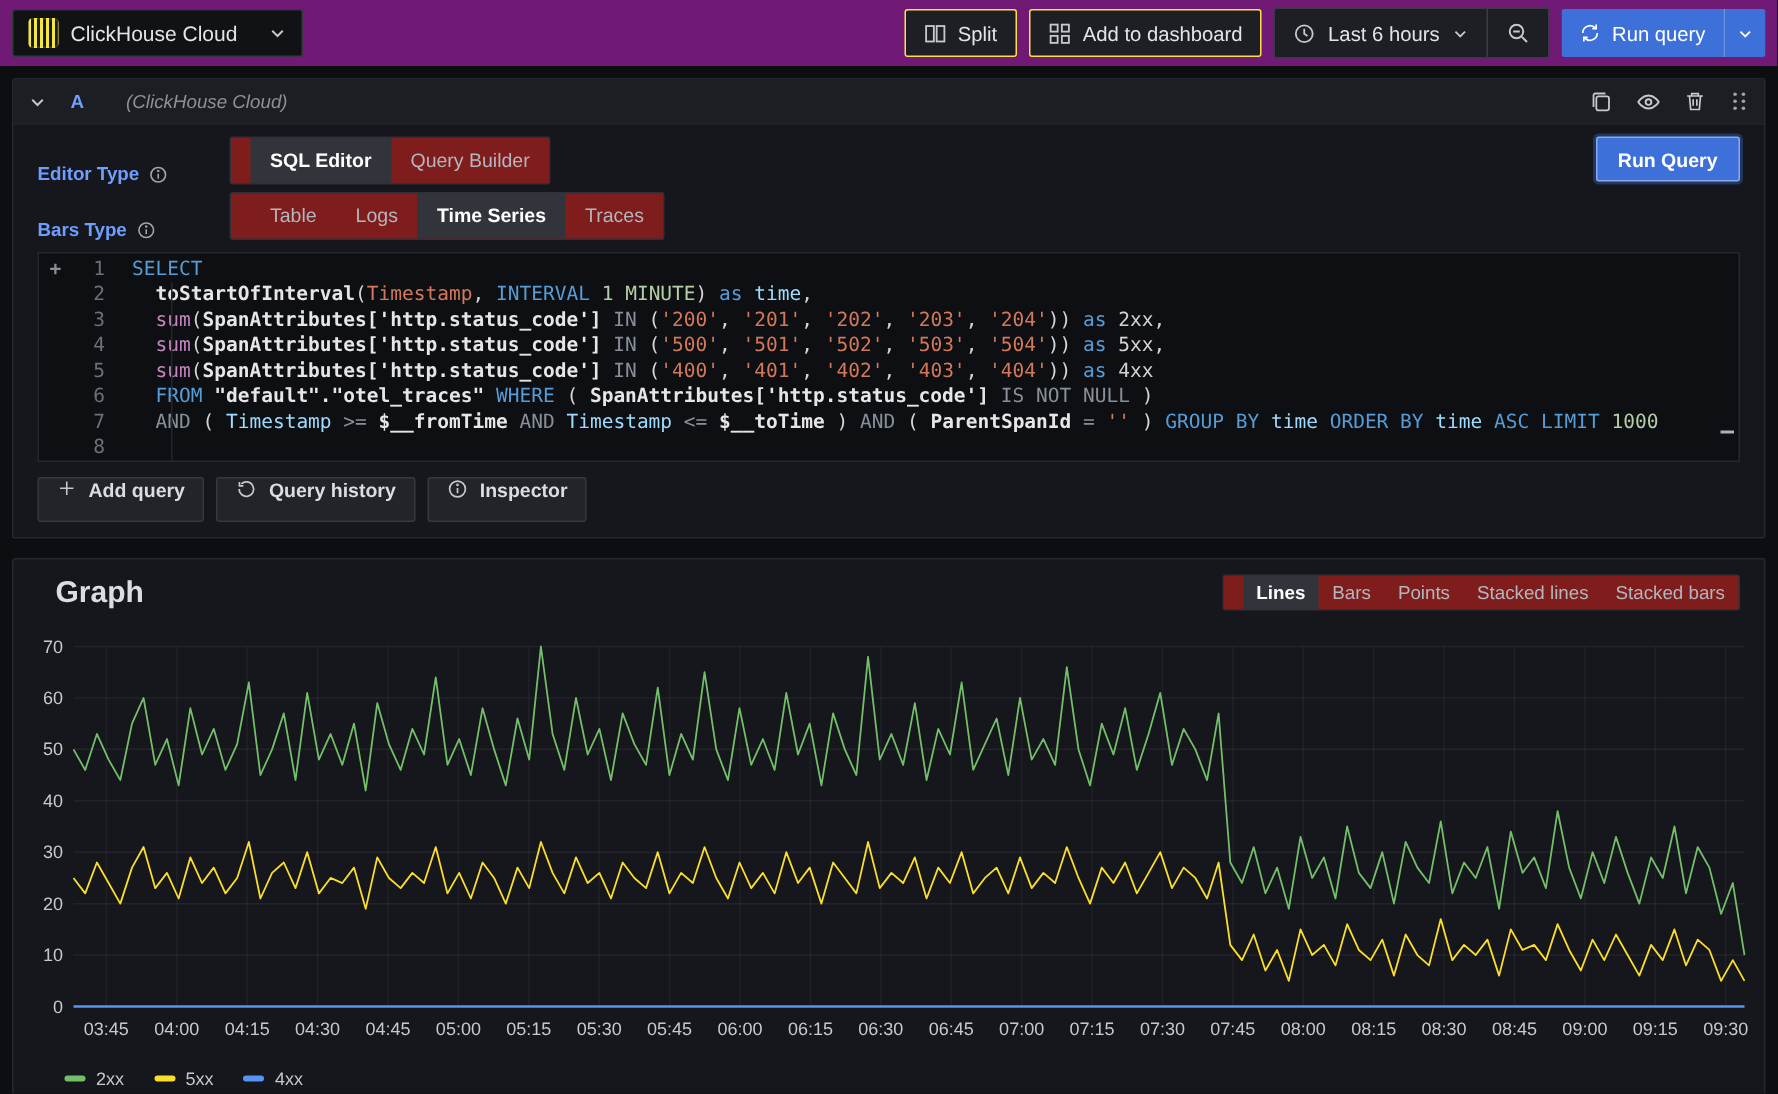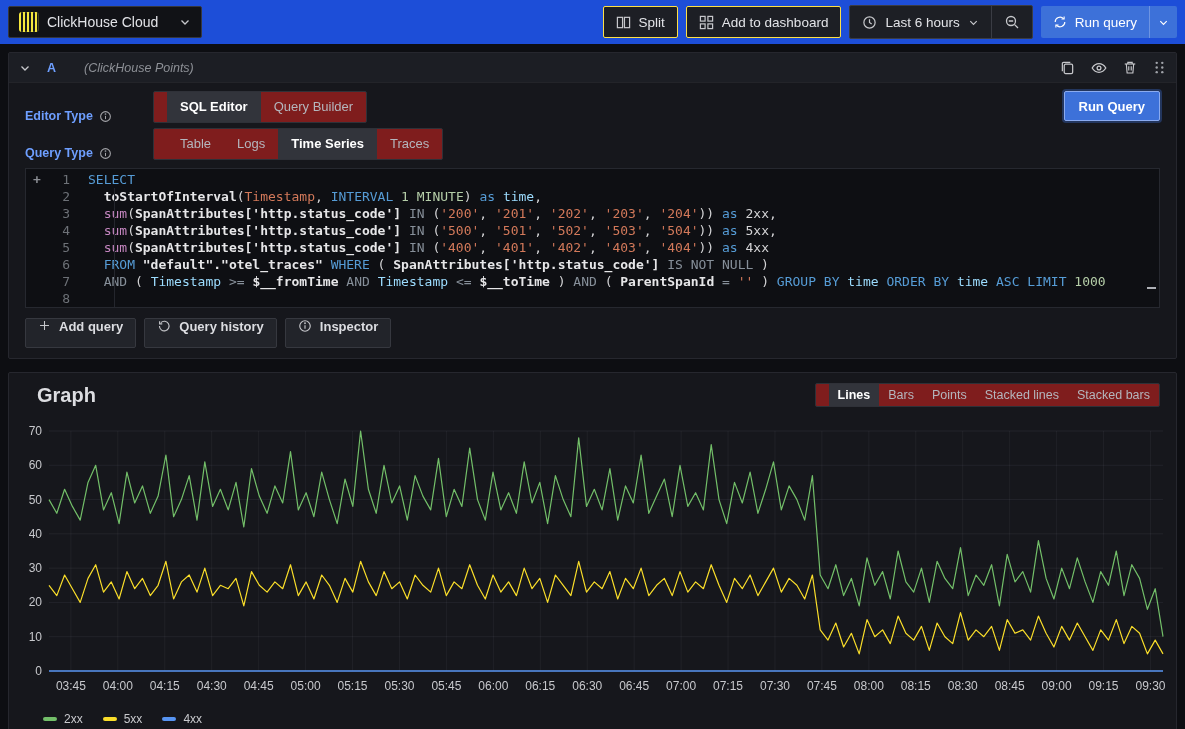--- a/index.html
+++ b/index.html
@@ -6,21 +6,21 @@
   html,body { width:1185px; height:729px; overflow:hidden; }
   body {
     background:#0d0e12;
     font-family:"Liberation Sans", sans-serif;
     color:#d8d9dd;
     font-size:13px;
   }
   .app { width:1185px; height:729px; position:relative; }
 
   
-  .topbar { height:44px; display:flex; align-items:center; justify-content:space-between; padding:0 8px; background:#1d4ed8; }
+  .topbar { height:44px; display:flex; align-items:center; justify-content:space-between; padding:0 8px; background:#701a75; }
   .ds-picker { display:flex; align-items:center; gap:8px; height:32px; width:194px; padding:0 10px; background:#111216; border:1px solid #35373e; border-radius:2px; color:#e3e4e8; font-size:14px; font-weight:500; cursor:pointer; }
   .ds-picker .spacer { flex:1; }
   .ch-logo { width:20px; height:20px; border-radius:3px; background:repeating-linear-gradient(90deg,#f5e73d 0 2px,#17181c 2px 4px); box-shadow:inset 0 0 0 1px #f5e73d33; }
   .topbar-right { display:flex; align-items:center; gap:8px; }
   .tb-btn { display:flex; align-items:center; gap:8px; height:32px; padding:0 12px; background:#1d1f25; border:1px solid #fde047; border-radius:2px; color:#e3e4e8; font-size:13.5px; font-weight:500; cursor:pointer; white-space:nowrap; }
   .tb-group { display:flex; align-items:stretch; border:1px solid #3a3c44; border-radius:2px; background:#1d1f25; }
   .tb-group .tb-btn { border:none; background:transparent; }
   .tb-group .divider { width:1px; background:#3a3c44; }
   .run-split { display:flex; align-items:stretch; border-radius:2px; overflow:hidden; }
   .run-split .main { display:flex; align-items:center; gap:8px; padding:0 12px; height:32px; background:var(--accent,#3d71d9); color:#fff; font-size:13.5px; font-weight:500; border:none; cursor:pointer; }
@@ -150,21 +150,21 @@
       </div>
     </div>
   </header>
 
   <section class="panel query-panel">
     <div class="qheader">
       <svg class="ic" width="12" height="12" viewBox="0 0 12 12">
           <path d="M2.5 4.5l3.5 3.5 3.5-3.5"></path>
         </svg>
       <span class="refid">A</span>
-      <span class="dshint">(ClickHouse Points)</span>
+      <span class="dshint">(ClickHouse Cloud)</span>
       <span class="spacer"></span>
       <div class="hicons">
         <svg class="ic" width="15" height="15" viewBox="0 0 16 16">
             <rect x="4.5" y="4.5" width="9" height="10" rx="1.5"></rect>
             <path d="M11 2.5H3.8A1.3 1.3 0 0 0 2.5 3.8V12"></path>
           </svg>
         <svg class="ic" width="16" height="16" viewBox="0 0 16 16">
             <path d="M1.2 8S3.8 3.7 8 3.7 14.8 8 14.8 8 12.2 12.3 8 12.3 1.2 8 1.2 8z"></path>
             <circle cx="8" cy="8" r="1.9"></circle>
           </svg>
@@ -195,21 +195,21 @@
               <circle cx="8" cy="4.9" r="0.4" fill="#6e9fff"></circle>
             </svg>
         </div>
         <div class="seg">
           <span class="opt active">SQL Editor</span>
           <span class="opt">Query Builder</span>
         </div>
       </div>
       <div class="qrow">
         <div class="qlabel">
-          <span>Query Type</span>
+          <span>Bars Type</span>
           <svg class="ic info-ic" width="13" height="13" viewBox="0 0 16 16">
               <circle cx="8" cy="8" r="6"></circle>
               <path d="M8 7.2V11.2"></path>
               <circle cx="8" cy="4.9" r="0.4" fill="#6e9fff"></circle>
             </svg>
         </div>
         <div class="seg">
           <span class="opt">Table</span>
           <span class="opt">Logs</span>
           <span class="opt active">Time Series</span>

